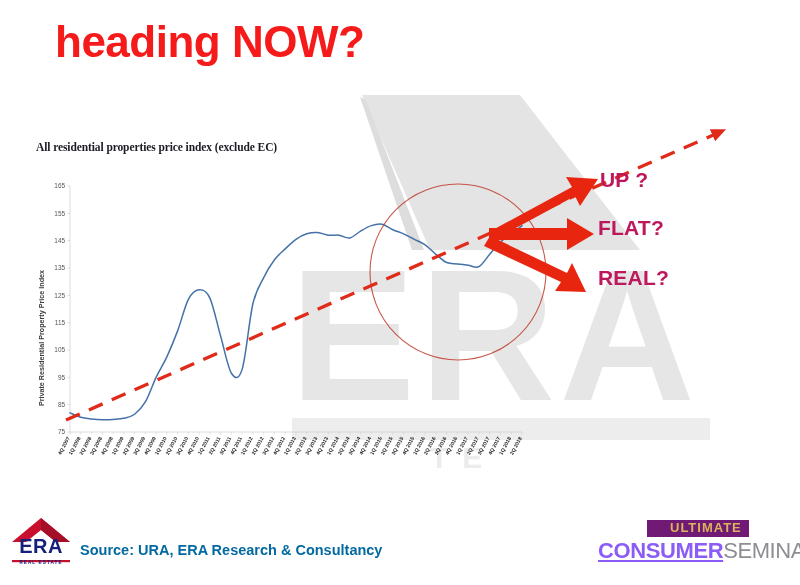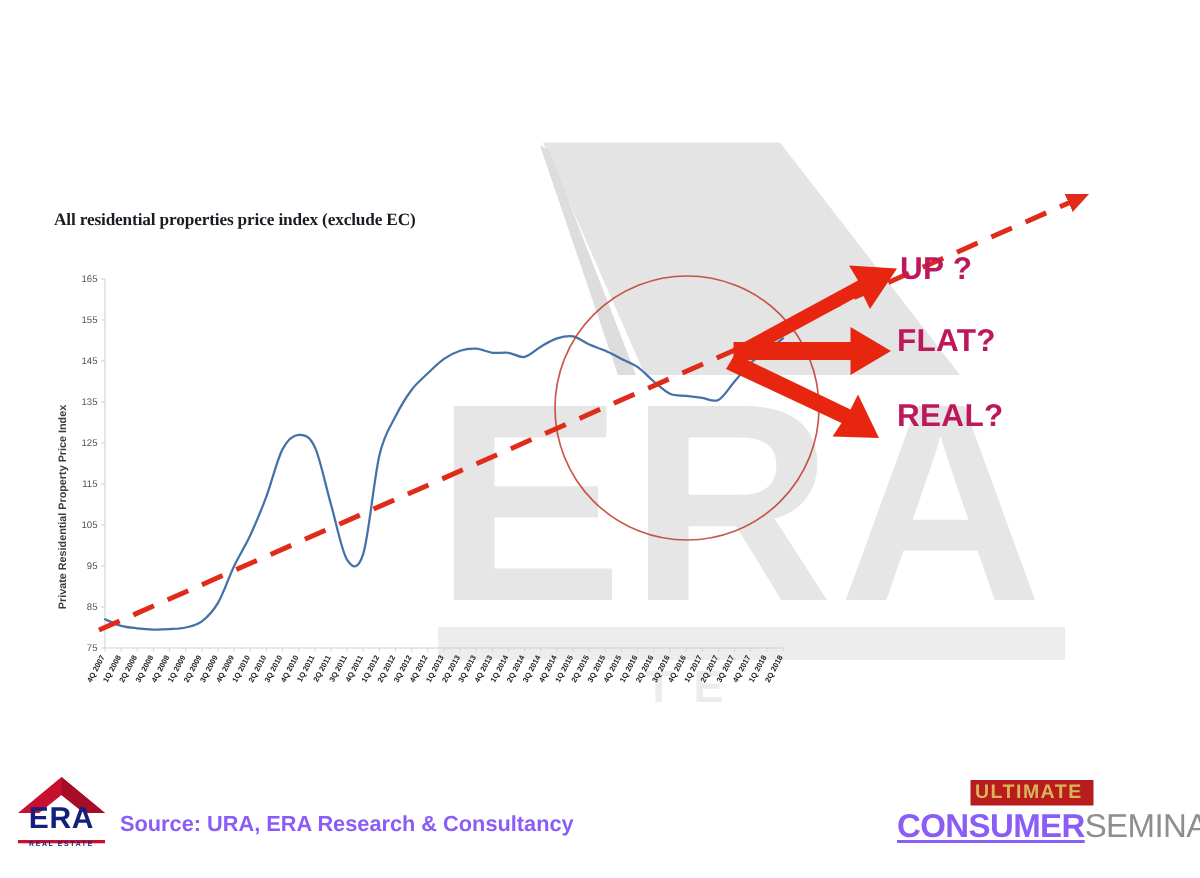--- a/index.html
+++ b/index.html
@@ -32,50 +32,51 @@
   
   #overlay{position:absolute;left:0;top:0;width:800px;height:585px;}
   .scenario-label{position:absolute;font-weight:bold;font-size:21px;
       color:#be185d;letter-spacing:0.2px;}
   #label-up{left:600px;top:168px;}
   #label-flat{left:598px;top:216px;text-align:center;}
   #label-down{left:598px;top:266px;}
 
   
   #source-text{position:absolute;left:80px;top:542px;font-size:14.5px;
-      font-weight:bold;color:#8b5cf6;}
+      font-weight:bold;color:#0369a1;}
 
   #era-logo{position:absolute;left:10px;top:512px;width:62px;height:58px;}
   #era-word{position:absolute;left:10px;top:536px;width:62px;
       text-align:center;font-weight:bold;font-size:20px;color:#14207a;
       letter-spacing:0.5px;line-height:1;}
   #era-sub{position:absolute;left:10px;top:560px;width:62px;text-align:center;
       font-size:4.6px;font-weight:bold;color:#14207a;letter-spacing:1.1px;}
-  #ucs-ultimate{position:absolute;left:647px;top:520px;background:#b91c1c;
+  #ucs-ultimate{position:absolute;left:647px;top:520px;background:#701a75;
       color:#d9b45a;font-weight:bold;font-size:13px;letter-spacing:1px;
-      padding:1px 7px 2px 3px;line-height:1.1;}
+      padding:1px 7px 2px 23px;line-height:1.1;}
   #ucs-line{position:absolute;left:598px;top:539px;font-weight:bold;
       font-size:22px;line-height:1.05;letter-spacing:-0.4px;white-space:nowrap;}
   #ucs-consumer{color:#8b5cf6;text-decoration:underline;}
   #ucs-seminar{color:#8d8d92;font-weight:normal;}
 </style>
 </head>
 <body>
 
 <svg id="watermark" viewBox="0 0 800 585">
   <g fill="#e4e4e4">
     <polygon points="362,95 520,95 640,250 430,250"></polygon>
     <polygon points="360,97 366,100 424,250 412,250" fill="#dddddd"></polygon>
   </g>
   <text x="290" y="400" font-family="Liberation Sans, sans-serif" font-size="188" font-weight="bold" fill="#e6e6e6" letter-spacing="4">ERA</text>
   <rect x="292" y="418" width="418" height="22" fill="#ededed"></rect>
   <text x="430" y="468" font-family="Liberation Sans, sans-serif" font-size="30" font-weight="bold" fill="#ececec" letter-spacing="14">TE</text>
 </svg>
 
 <div id="slide-title">
+  <div>heading NOW?</div>
 </div>
 
 <div id="chart-caption">All residential properties price index (exclude EC)</div>
 
 <div id="chart">
   <svg id="plot-svg" width="500" height="310" viewBox="0 0 500 310">
     <g id="y-axis-group">
         <line x1="40" x2="40" y1="8" y2="254" stroke="#cfcfcf" stroke-width="0.7"></line>
         <text x="35" y="256.3" text-anchor="end" class="ylabel-text">75</text>
         <line x1="37.5" x2="40" y1="254" y2="254" stroke="#cfcfcf" stroke-width="0.7"></line>

